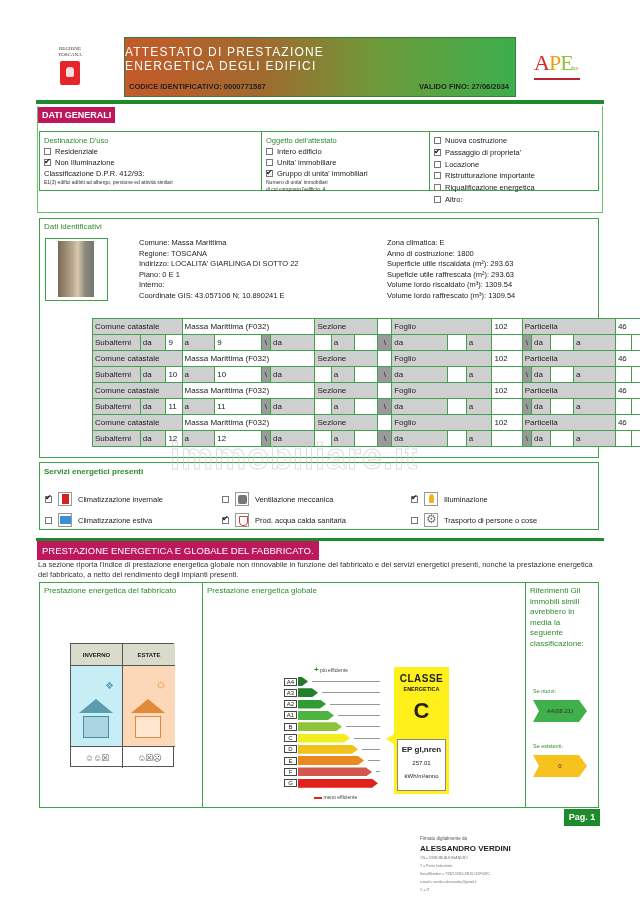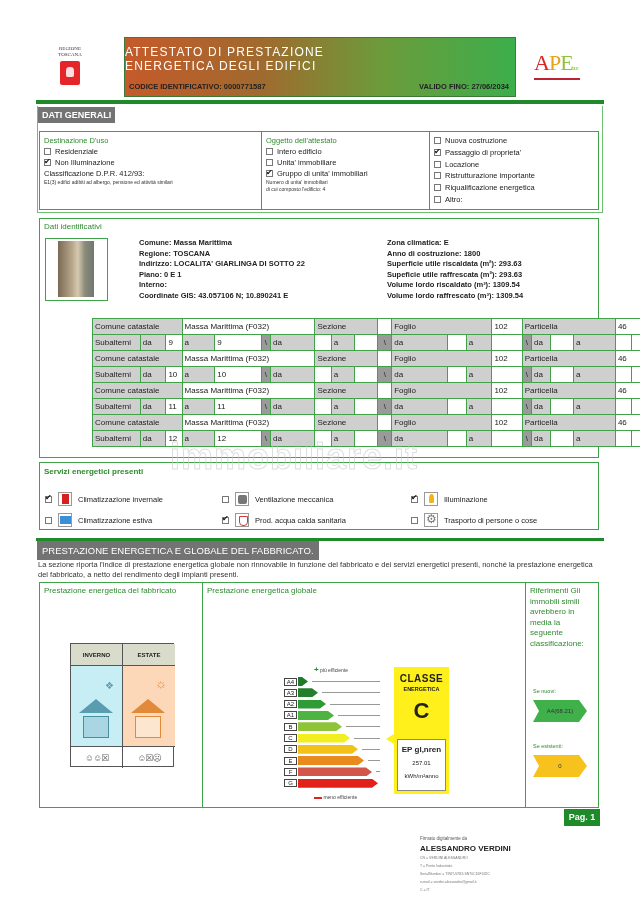--- a/index.html
+++ b/index.html
@@ -17,37 +17,37 @@
     background: linear-gradient(90deg, #c55a2a 0%, #a06a2e 35%, #6d9a3a 65%, #3cae4c 100%); }
   .banner .title { position: absolute; left: 0; right: 0; top: 7px; text-align: left; color: #fff; font-size: 12px; letter-spacing: 1.2px; line-height: 14px; }
   .banner .code { position: absolute; left: 4px; bottom: 5px; font-size: 7.5px; font-weight: bold; color: #222; }
   .banner .valid { position: absolute; right: 6px; bottom: 5px; font-size: 7.5px; font-weight: bold; color: #222; }
   .logo-ape { left: 534px; top: 50px; font-family: "Liberation Serif", serif; font-size: 22px; letter-spacing: -1px; }
   .logo-ape .a { color: #e02424; } .logo-ape .p { color: #e8a21a; } .logo-ape .e { color: #8fc43a; }
   .logo-ape .s { font-size: 6px; color: #8fc43a; }
   .logo-ape .ul { position: absolute; left: 0; right: -2px; top: 28px; height: 2px; background: #b23; }
 
   .hbar { left: 36px; top: 100px; width: 568px; height: 4px; background: #1f8a2a; }
-  .section-tag { background: #737373; color: #fff; font-weight: bold; font-size: 9px; padding: 3px 4px; text-align: center; }
+  .section-tag { background: #be185d; color: #fff; font-weight: bold; font-size: 9px; padding: 3px 4px; text-align: center; }
 
   
   .dg-outer { left: 37px; top: 106px; width: 566px; height: 107px; border: 1px solid #6cc070; border-top: none; }
-  .dg-box { left: 39px; top: 131px; width: 560px; height: 79px; border: 1.5px solid #3fa34a; display: flex; }
+  .dg-box { left: 39px; top: 131px; width: 560px; height: 60px; border: 1.5px solid #3fa34a; display: flex; }
   .dg-col { border-right: 1.5px solid #3fa34a; padding: 3px 4px; font-size: 7.5px; line-height: 11px; }
   .dg-col:last-child { border-right: none; }
   .chk { display: inline-block; width: 7px; height: 7px; border: 1px solid #777; margin-right: 4px; vertical-align: -1px; position: relative; background: #fff; }
   .chk.on::after { content: "✔"; position: absolute; left: -1px; top: -4px; font-size: 8px; color: #111; }
   .tiny { font-size: 5px; line-height: 7px; color: #333; }
 
   
   .di-box { left: 39px; top: 218px; width: 560px; height: 240px; border: 1.5px solid #3fa34a; }
   .photo { left: 45px; top: 238px; width: 63px; height: 63px; border: 1.5px solid #3fa34a; background: #fff; }
   .photo .img { position: absolute; left: 12px; top: 2px; width: 36px; height: 56px;
     background: linear-gradient(90deg, #7a6a55 0%, #b9a88c 40%, #d7c9b0 55%, #8b8a7a 75%, #6f7870 100%); }
-  .info { font-size: 7.5px; line-height: 10.5px; color: #222; font-weight: bold; }
+  .info { font-size: 7.5px; line-height: 10.5px; color: #222; }
 
   table.cat { position: absolute; left: 44px; top: 318px; width: 552px; border-collapse: collapse; font-size: 8px; margin-left: 48px; }
   table.cat td { border: 1.5px solid #3fa34a; height: 16px; padding: 0 2px; white-space: nowrap; }
   td.g { background: #cfcfcf; } td.dg { background: #9a9a9a; text-align: center; } td.w { background: #fff; }
 
   
   .se-box { left: 39px; top: 462px; width: 560px; height: 68px; border: 1.5px solid #3fa34a; }
   .se-item { position: absolute; font-size: 7.5px; display: flex; align-items: center; }
   .se-icon { width: 14px; height: 14px; border: 1px solid #999; margin: 0 6px 0 2px; position: relative; background: #fff; }
   .ico-heat::after { content: ""; position: absolute; left: 3px; top: 1px; width: 7px; height: 10px; background: #d62020; }

